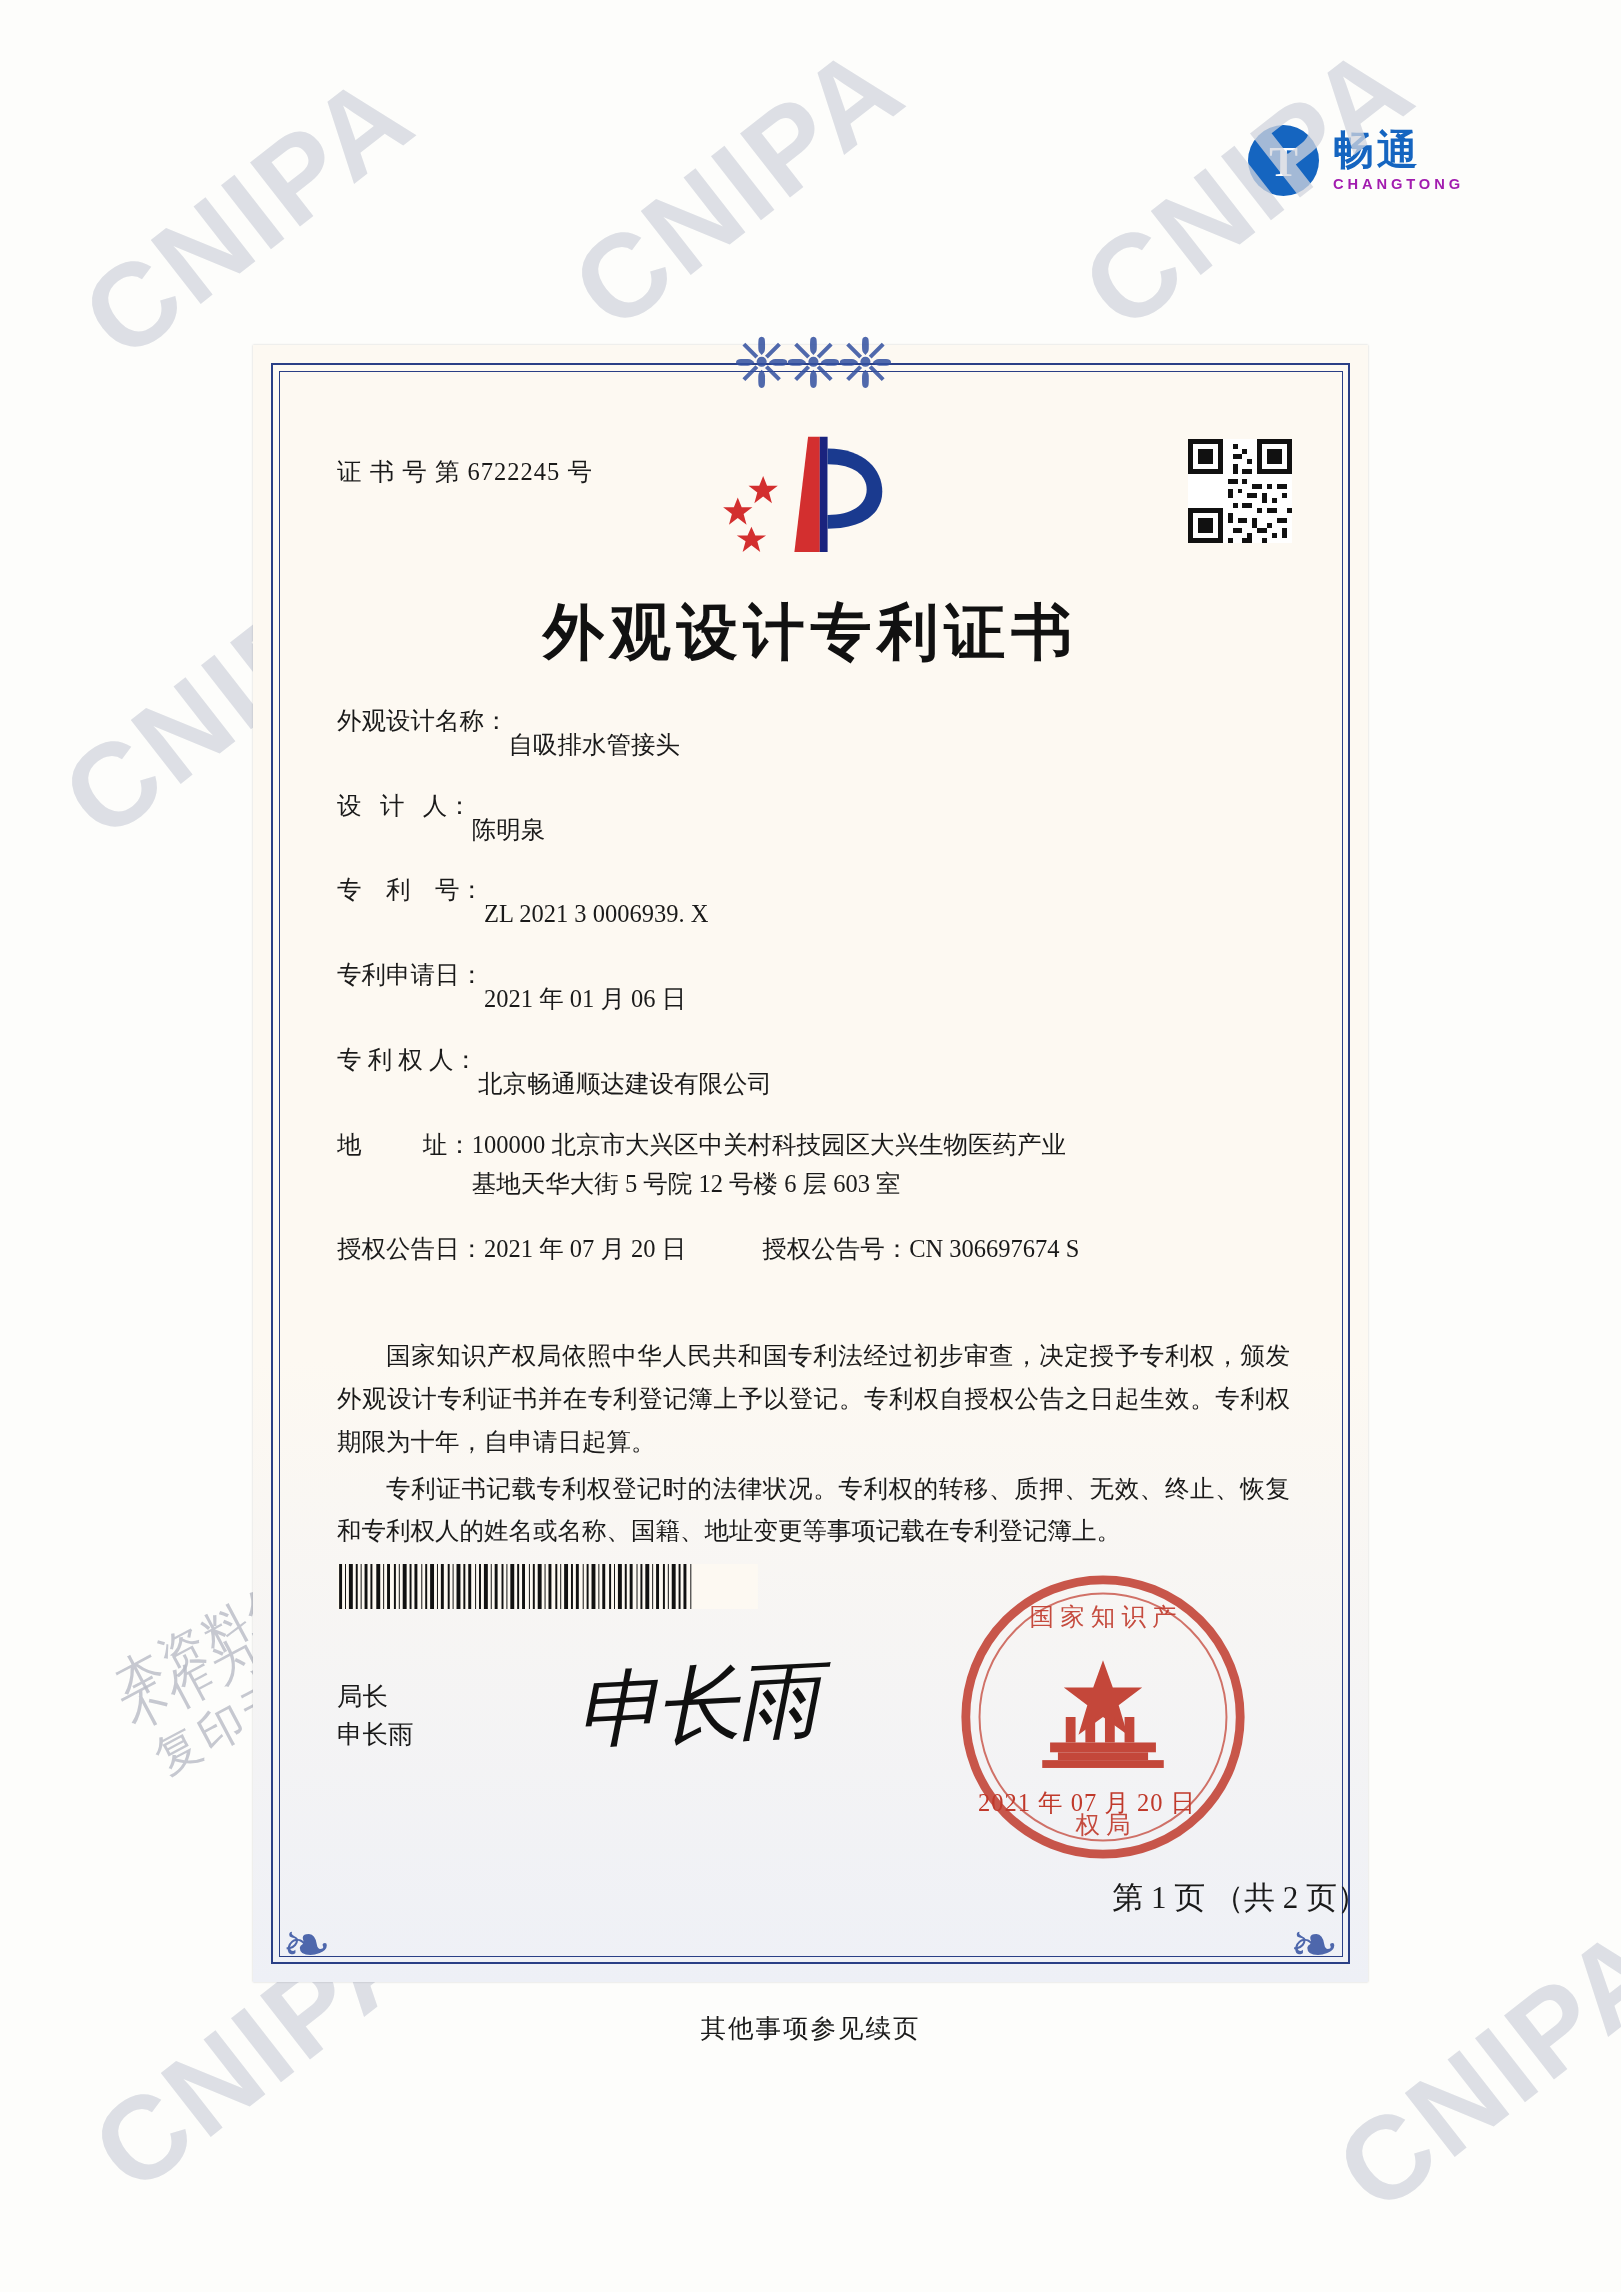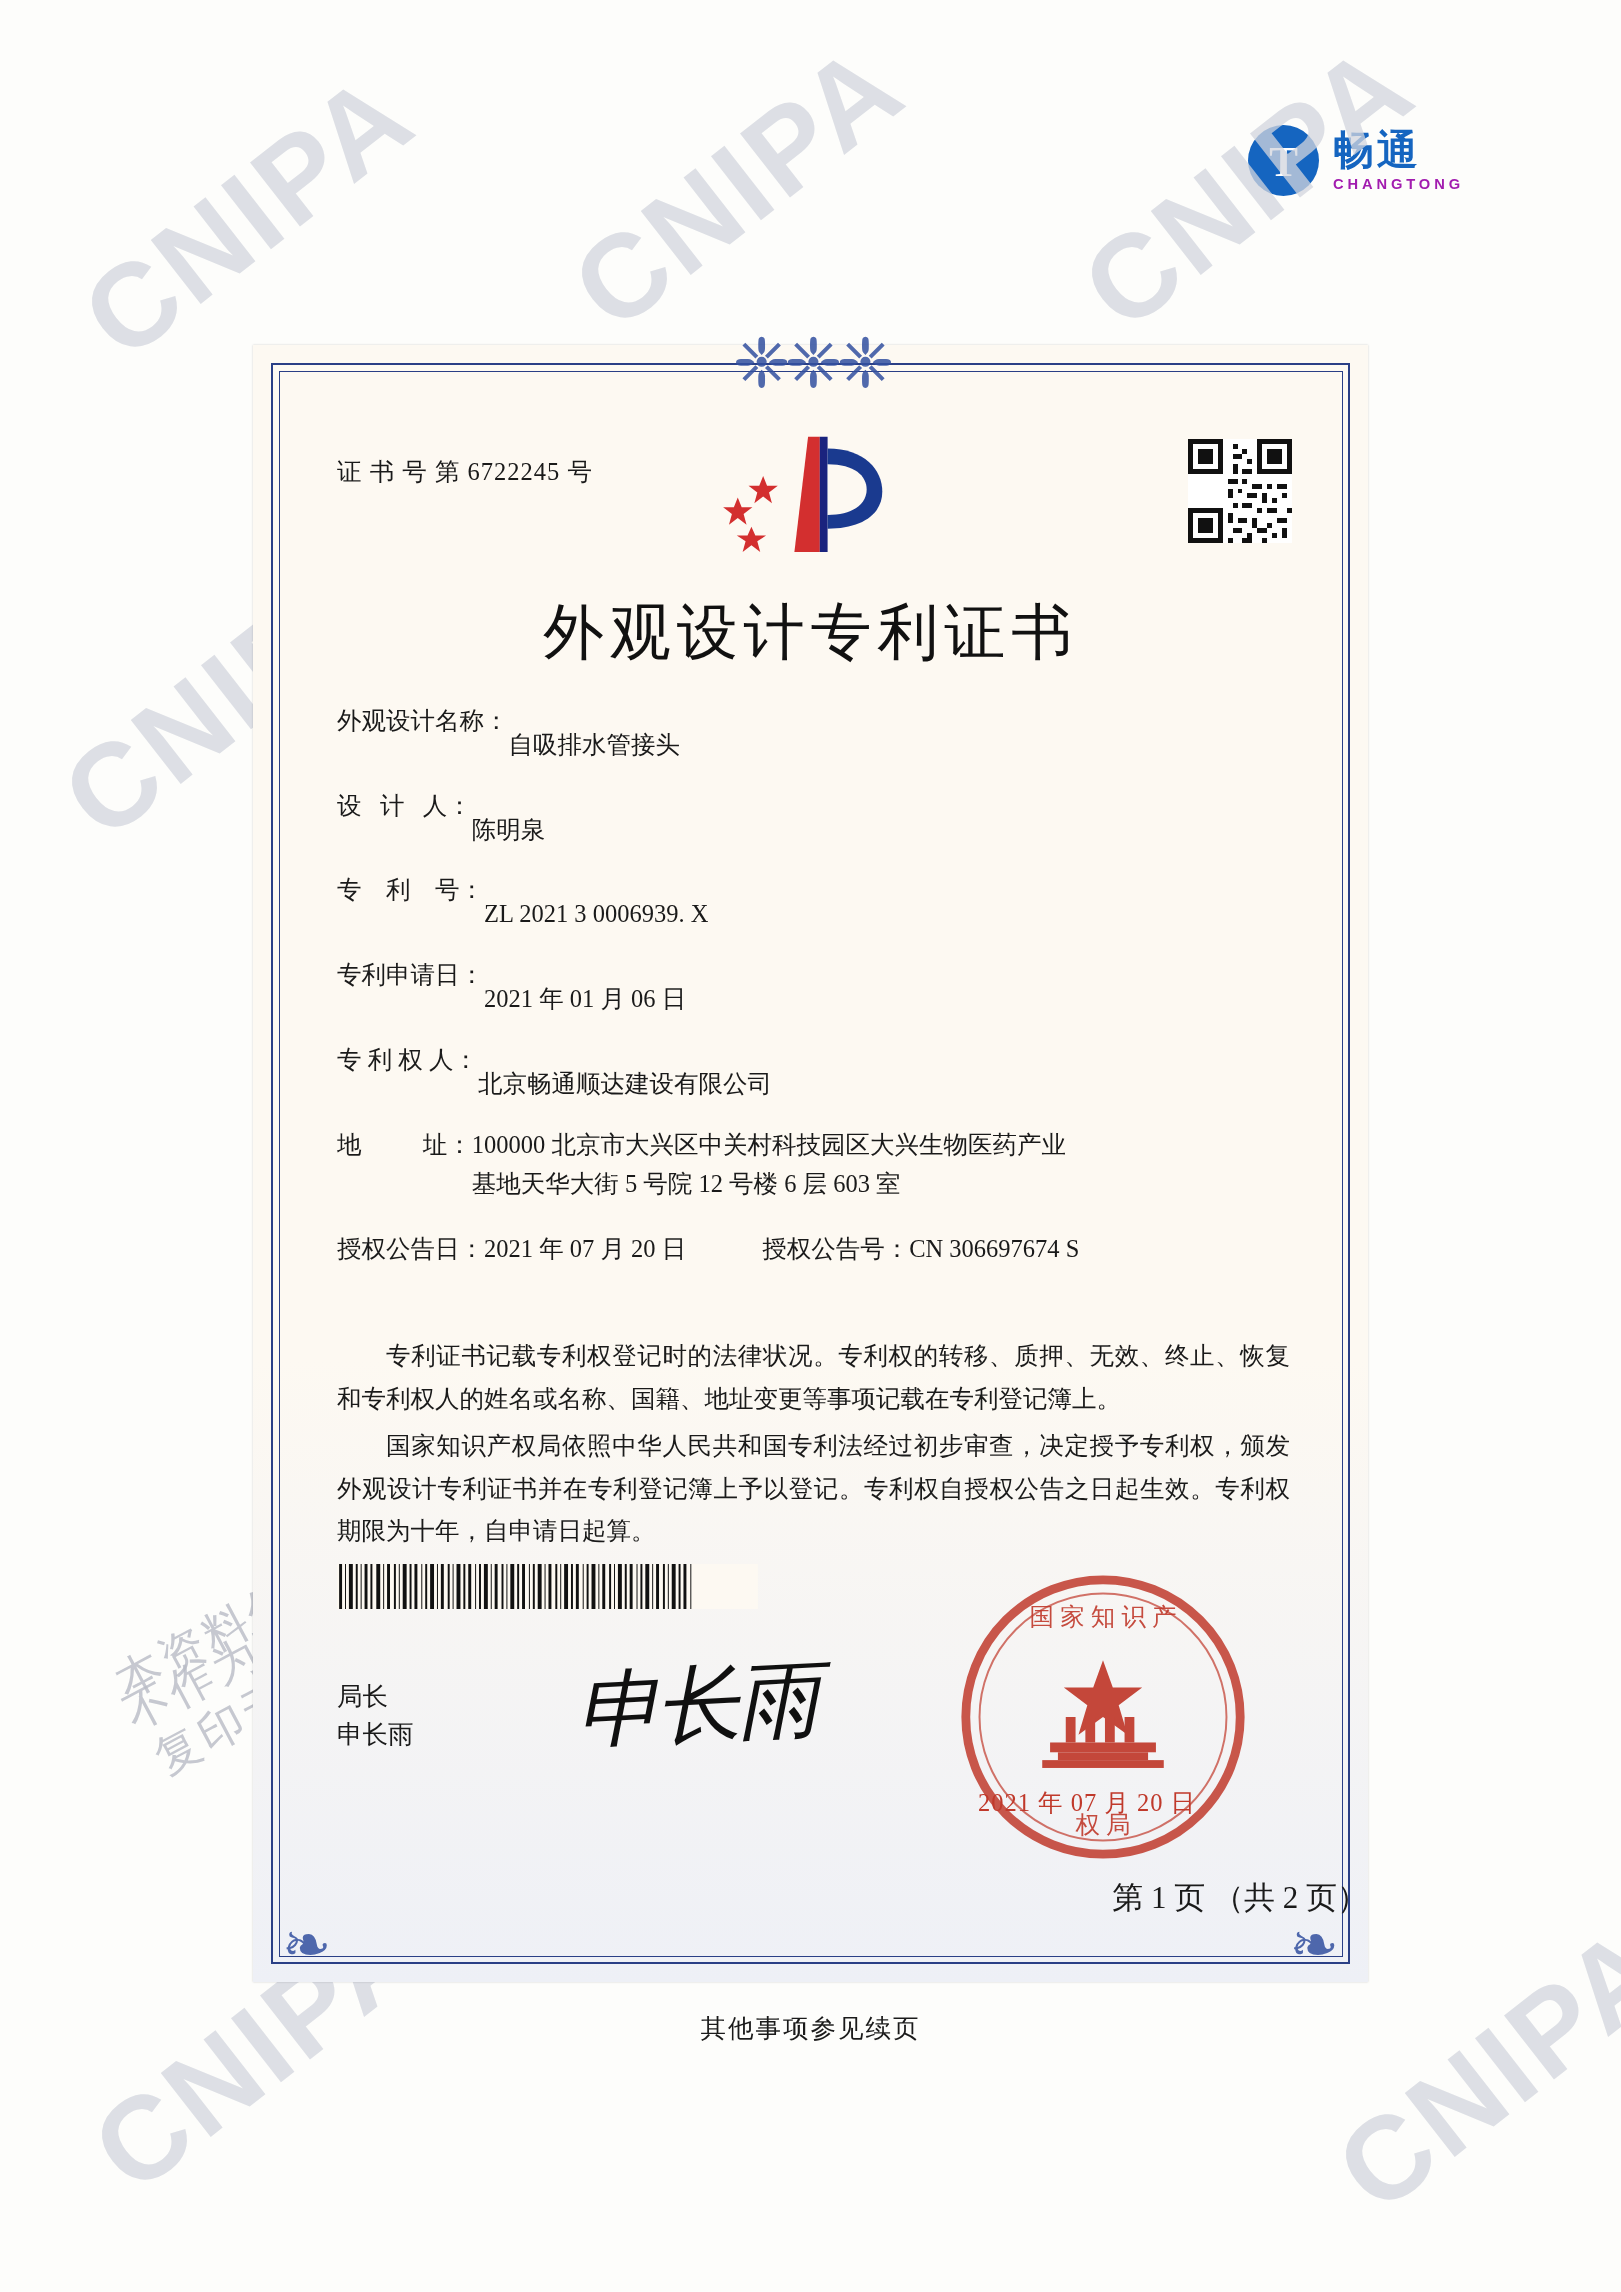--- a/index.html
+++ b/index.html
@@ -31,21 +31,21 @@
   .fl-top{left:50%;transform:translateX(-50%);top:-15.7px;font-size:69px;letter-spacing:-5.9px;}
   .fl-bl{left:29px;bottom:7.8px;font-size:59px;}
   .fl-br{right:29px;bottom:7.8px;font-size:59px;}
 
   
   .emblem{position:absolute;left:50%;transform:translateX(-50%);top:86px;width:186px;height:125px;}
   .emblem svg{display:block;}
 
   
   .cert-title{position:absolute;left:0;right:0;top:247px;text-align:center;
-     font-family:"Liberation Serif",serif;font-weight:normal;font-size:61px;letter-spacing:5.9px;color:#111;}
+     font-family:"Liberation Serif",serif;font-weight:bold;font-size:61px;letter-spacing:5.9px;color:#111;}
 
   
   .cert-no{position:absolute;left:84px;top:110px;font-size:24.5px;letter-spacing:1px;}
 
   
   .qr{position:absolute;right:76px;top:94px;width:104px;height:104px;background:#fff;}
   .qr svg{display:block;}
 
   
   .fields{position:absolute;left:84px;right:69px;top:363px;}
@@ -239,22 +239,22 @@
         <span>
           <span>授权公告日：</span><span>2021 年 07 月 20 日</span>
         </span>
         <span>
           <span>授权公告号：</span><span>CN 306697674 S</span>
         </span>
       </div>
     </div>
 
     <div class="paras">
+      <p>国家知识产权局依照中华人民共和国专利法经过初步审查，决定授予专利权，颁发外观设计专利证书并在专利登记簿上予以登记。专利权自授权公告之日起生效。专利权期限为十年，自申请日起算。</p>
       <p>专利证书记载专利权登记时的法律状况。专利权的转移、质押、无效、终止、恢复和专利权人的姓名或名称、国籍、地址变更等事项记载在专利登记簿上。</p>
-      <p>国家知识产权局依照中华人民共和国专利法经过初步审查，决定授予专利权，颁发外观设计专利证书并在专利登记簿上予以登记。专利权自授权公告之日起生效。专利权期限为十年，自申请日起算。</p>
     </div>
 
     <div class="barcode">
       <svg width="421" height="45" viewBox="0 0 430 46">
         <rect width="430" height="46" fill="#fdf9f2"></rect>
         <g fill="#111">
           <rect x="2" y="0" width="3" height="46"></rect>
             <rect x="8" y="0" width="1" height="46"></rect>
           <rect x="12" y="0" width="4" height="46"></rect>
             <rect x="19" y="0" width="2" height="46"></rect>

